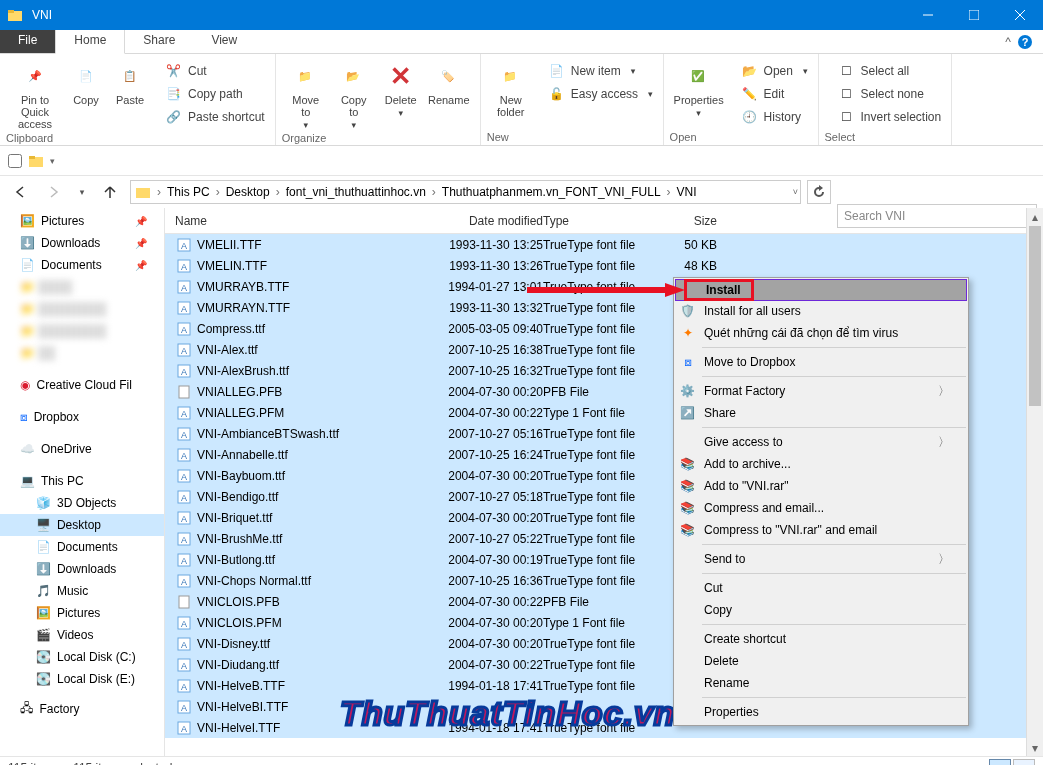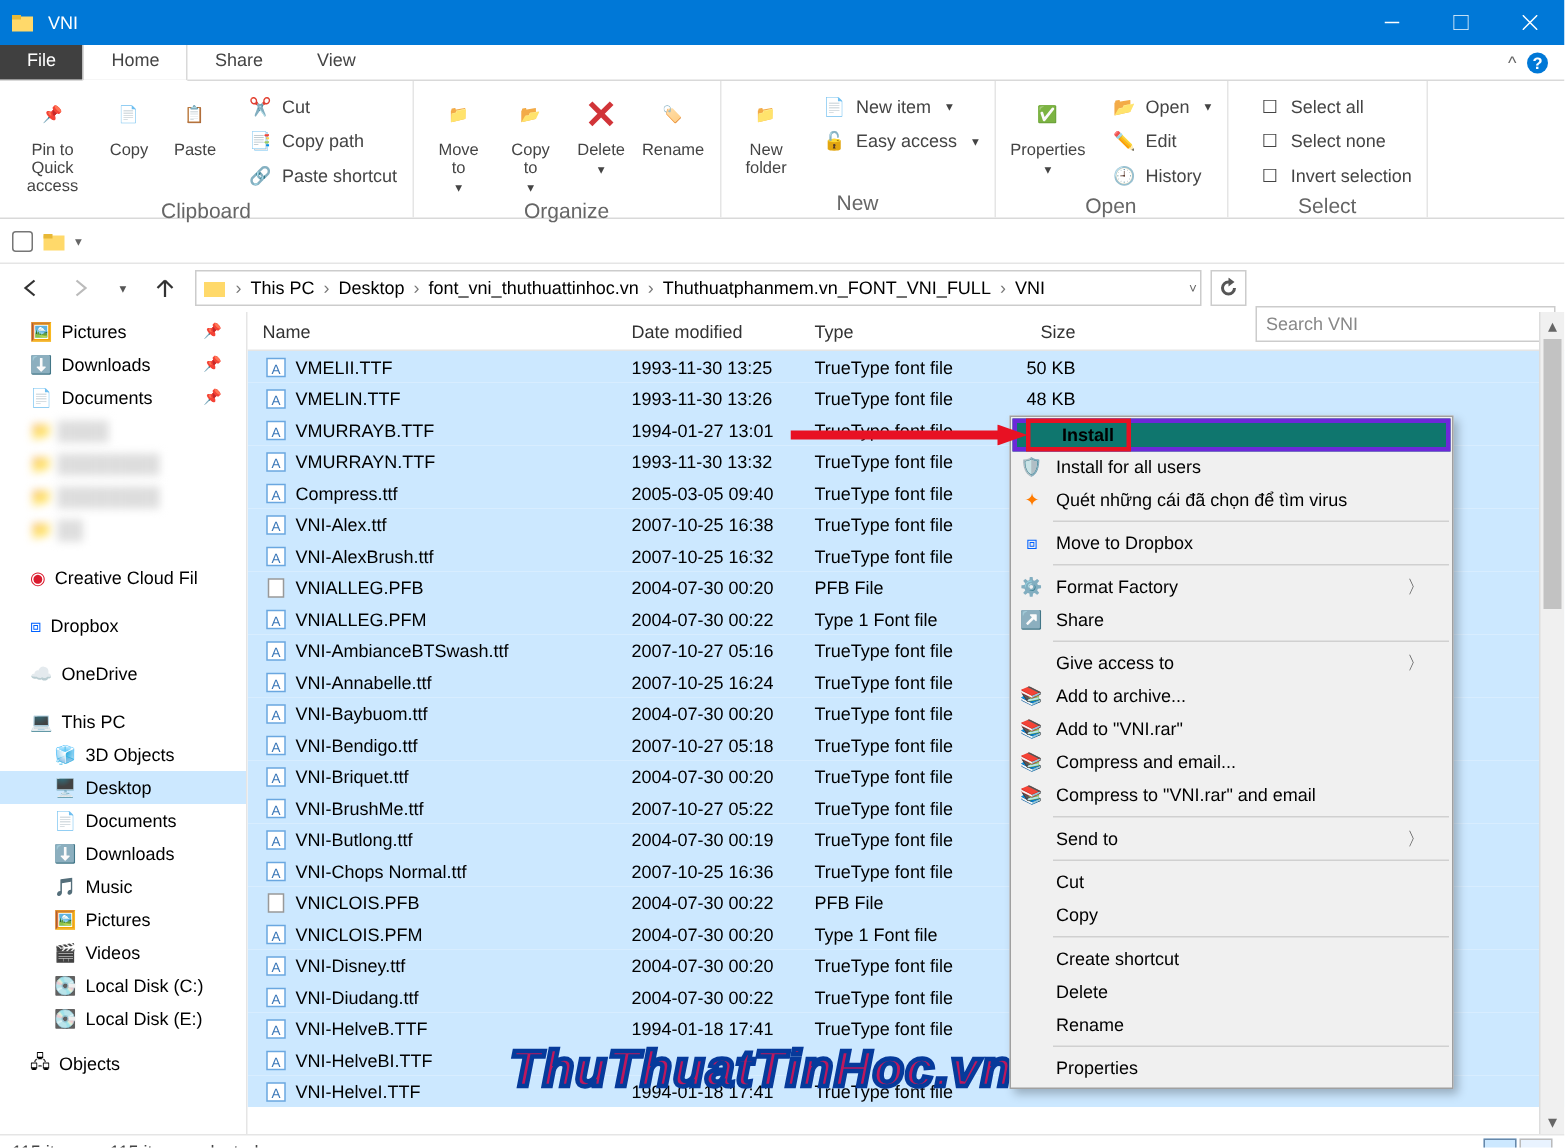--- a/index.html
+++ b/index.html
@@ -10,53 +10,53 @@
 .winbtns { display: flex; }
 .winbtn { width: 46px; height: 30px; display: flex; align-items: center; justify-content: center; color: #fff; }
 .tabs { height: 24px; display: flex; border-bottom: 1px solid #d9d9d9; background:#fff; position: relative; }
 .filetab { background: #404040; color: #fff; padding: 3px 18px; font-size: 12px; }
 .tab { padding: 3px 18px; color: #444; }
 .tab.active { border: 1px solid #d9d9d9; border-top: none; border-bottom: 1px solid #fff; margin-bottom: -1px; text-align: center; }
 .tabhelp { margin-left: auto; display:flex; align-items:center; gap:6px; padding-right:10px;}
 .ribbon { height: 92px; border-bottom: 1px solid #d9d9d9; display: flex; background: #fff; font-size: 11px; color:#444; }
 .rgroup { border-right: 1px solid #e5e5e5; padding: 4px 6px 2px; display: flex; flex-direction: column; }
 .rgroup .body { flex: 1; display: flex; align-items:flex-start; }
-.rgroup .lbl { text-align: center; font-size: 14px; color: #666; }
+.rgroup .lbl { font-size: 11px; color: #666; }
 .rbig { display: flex; flex-direction: column; align-items: center; justify-content:flex-start; padding: 2px 6px; width: 58px; text-align:center; gap:2px;}
 .rbig .ic { width: 32px; height: 32px; display:flex; align-items:center; justify-content:center;}
 .rsmall { display: flex; flex-direction: column; gap: 2px; padding: 2px 4px; }
 .rsmall .row { display: flex; align-items: center; gap: 6px; white-space:nowrap;}
 .rsmall .row .smic { width:16px; height:16px; display:flex; align-items:center; justify-content:center;}
 .qat { height: 30px; display:flex; align-items:center; padding-left:8px; gap:6px; border-bottom:1px solid #e5e5e5;}
 .addrrow { height: 32px; display:flex; align-items:center; padding: 0 6px; gap:6px; }
 .navbtn { width: 28px; height: 24px; display:flex; align-items:center; justify-content:center; color:#555;}
 .addrbar { flex:1; height:24px; border:1px solid #ccc; display:flex; align-items:center; padding-left:4px; gap:4px; font-size:12px; overflow:hidden;}
 .addrbar .seg { display:flex; align-items:center;}
 .addrbar .chev { color:#777; padding:0 2px;}
 .searchbox { width:200px; height:24px; border:1px solid #ccc; display:flex; align-items:center; padding:0 6px; color:#888;margin-top:47px;}
 .main { display:flex; height: 548px; }
 .nav { width: 165px; border-right:1px solid #e5e5e5; overflow:hidden; padding-top:2px;}
 .navitem { height:22px; display:flex; align-items:center; padding-left:20px; gap:6px; font-size:12px;}
 .navitem.l2 { padding-left:36px;}
 .navitem.sel { background:#cce8ff;}
 .pin { color:#777; font-size:10px;}
 .filearea { flex:1; position:relative; overflow:hidden;}
 .cols { display:flex; height:26px; border-bottom:1px solid #e5e5e5; align-items:center; font-size:12px; color:#333; padding-left:10px;}
-.c-name{width:246px;} .c-date{width:122px;} .c-type{width:118px;} .c-size{width:70px; text-align:right; padding-right:14px;}
+.c-name{width:246px;} .c-date{width:122px;text-align:right;} .c-type{width:118px;} .c-size{width:70px; text-align:right; padding-right:14px;}
 .rows { overflow:hidden;}
 .row { display:flex; height:21px; align-items:center; padding-left:10px; font-size:12px;}
 .row.sel { background:#cce8ff;}
 .row .fic { width:18px; height:16px; display:flex; align-items:center; justify-content:center; margin-right:4px;}
 .scroll { position:absolute; right:0; top:0; bottom:0; width:17px; background:#f0f0f0; border-left:1px solid #ddd;}
 .scroll .thumb{ position:absolute; left:2px; right:2px; top:18px; height:180px; background:#c2c2c2;}
 .scroll .arr{position:absolute; left:0; right:0; height:17px; display:flex; align-items:center; justify-content:center; color:#666;}
 .status { height:23px; border-top:1px solid #e5e5e5; display:flex; align-items:center; padding:0 8px; font-size:12px; color:#444; gap:14px;}
 .ctxmenu { position:absolute; left:673px; top:277px; width:296px; background:#f0f0f0; border:1px solid #a0a0a0; box-shadow:3px 3px 6px rgba(0,0,0,.25); font-size:12px; z-index:50; padding:2px 0;}
 .citem { height:22px; display:flex; align-items:center; padding-left:30px; padding-right:18px; position:relative;}
-.citem.hov{ background:#0f766e; border:3px solid #6d28d9; margin:-1px 1px;font-weight:bold;}
+.citem.hov{ background:#a3a3a3; border:1px solid #6d28d9; margin:-1px 1px;font-weight:bold;}
 .citem .cic{position:absolute; left:6px; width:16px; height:16px; display:flex; align-items:center; justify-content:center;}
 .citem .sub{ margin-left:auto; color:#555;}
 .csep{ height:1px; background:#d0d0d0; margin:3px 2px 3px 28px;}
 .redbox{ position:absolute; left:684px; top:279px; width:70px; height:22px; border:3px solid #e81123; z-index:60; pointer-events:none;}
 .redarrow{ position:absolute; left:527px; top:283px; width:158px; height:14px; z-index:55; pointer-events:none;}
 .watermark{ position:absolute; left:340px; top:694px; font-size:34px; font-weight:900; font-style:italic; color:#be185d; -webkit-text-stroke:3px #063a9b; letter-spacing:1px; z-index:40;}
 .viewbtns{ margin-left:auto; display:flex; gap:2px;}
 .viewbtns .vb{width:22px;height:18px;border:1px solid #bbb; background:#e9f3ff;}
 .viewbtns .vb.active{background:#cce8ff; border-color:#68a;}
 svg { display:block; }
@@ -314,21 +314,21 @@
     <div class="navitem l2">🧊 <span>3D Objects</span></div>
     <div class="navitem l2 sel">🖥️ <span>Desktop</span></div>
     <div class="navitem l2">📄 <span>Documents</span></div>
     <div class="navitem l2">⬇️ <span>Downloads</span></div>
     <div class="navitem l2">🎵 <span>Music</span></div>
     <div class="navitem l2">🖼️ <span>Pictures</span></div>
     <div class="navitem l2">🎬 <span>Videos</span></div>
     <div class="navitem l2">💽 <span>Local Disk (C:)</span></div>
     <div class="navitem l2">💽 <span>Local Disk (E:)</span></div>
     <div style="height:8px"></div>
-    <div class="navitem">🖧 <span>Objects</span></div>
+    <div class="navitem">🖧 <span>Factory</span></div>
   </div>
 
   <div class="filearea">
     <div class="cols">
       <div class="c-name">Name</div>
       <div class="c-date">Date modified</div>
       <div class="c-type">Type</div>
       <div class="c-size">Size</div>
     </div>
     <div class="rows" id="file-rows">

